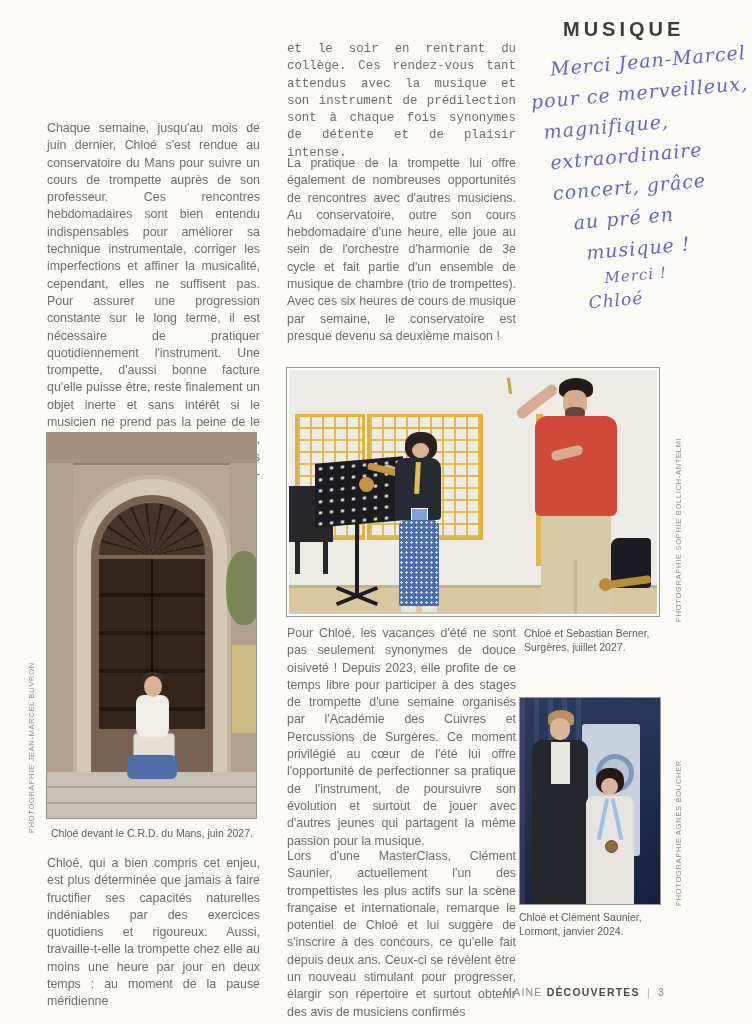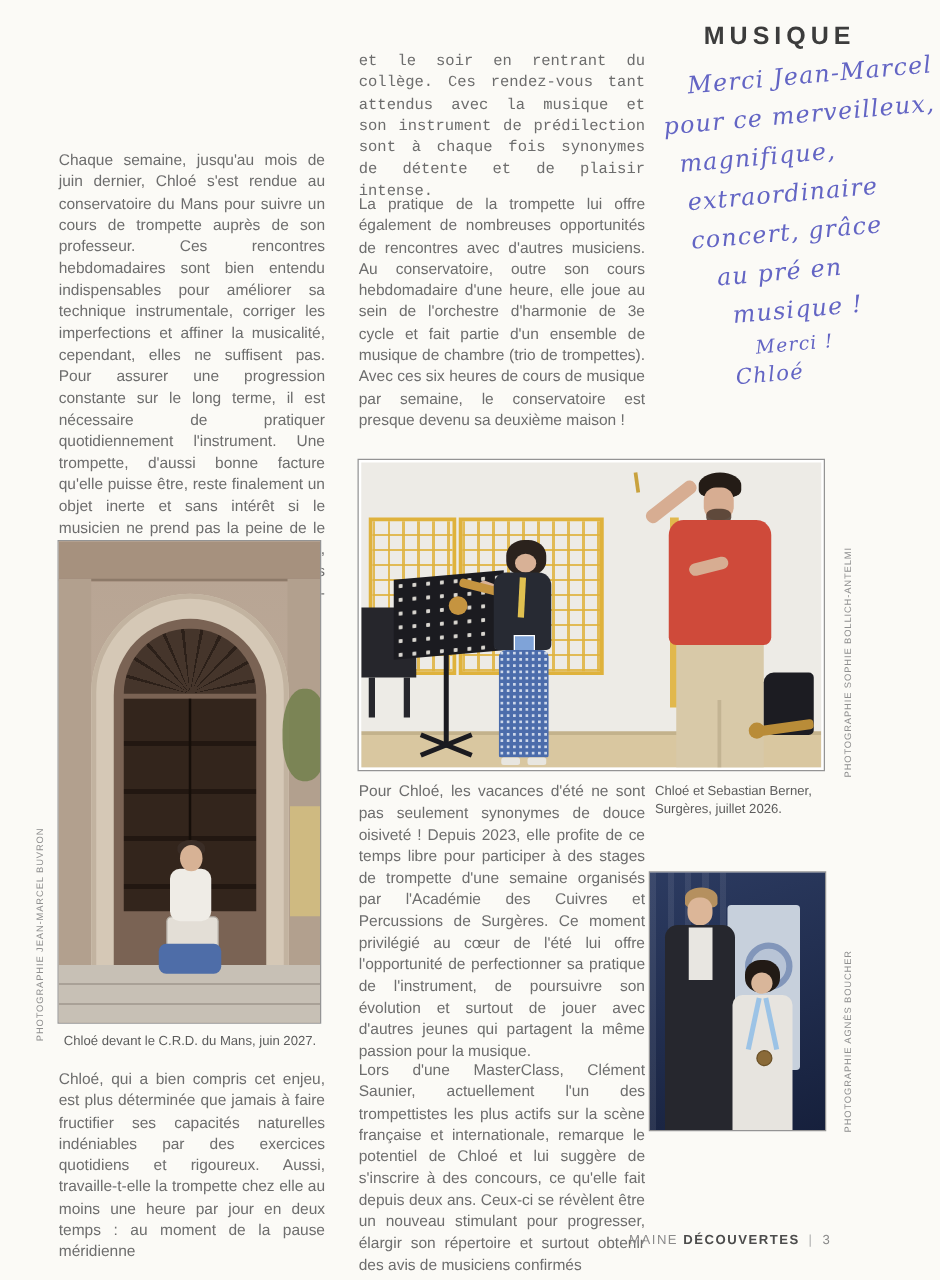--- a/index.html
+++ b/index.html
@@ -231,41 +231,45 @@
       <div class="mc-m-pants"></div>
       <div class="mc-m-pantsplit"></div>
       <div class="mc-bag"></div>
       <div class="mc-trumpet2"></div>
       <div class="mc-trumpet2-bell"></div>
     </div>
   </div>
   <div class="vcredit vc-mc">PHOTOGRAPHIE SOPHIE BOLLICH-ANTELMI</div>
   <div class="caption cap-mc">
     <span>Chloé et Sebastian Berner,</span><br>
-    <span>Surgères, juillet 2026.</span>
+    <span>Surgères, juillet 2027.</span>
   </div>
 
   <div class="photo ph-aw">
     <div class="scene">
       <div class="aw-curtain"></div>
       <div class="aw-banner"></div>
       <div class="aw-emblem"></div>
       <div class="aw-man-suit"></div>
       <div class="aw-man-shirt"></div>
       <div class="aw-man-hair"></div>
       <div class="aw-man-face"></div>
       <div class="aw-chloe-blazer"></div>
       <div class="aw-ribbon-l"></div>
       <div class="aw-ribbon-r"></div>
       <div class="aw-medal"></div>
       <div class="aw-chloe-hair"></div>
       <div class="aw-chloe-face"></div>
     </div>
   </div>
   <div class="vcredit vc-aw">PHOTOGRAPHIE AGNÈS BOUCHER</div>
+  <div class="caption cap-aw">
+    <span>Chloé et Clément Saunier,</span><br>
+    <span>Lormont, janvier 2024.</span>
+  </div>
 
   <div class="footer">
     <span>MAINE</span>
     <span class="bold">DÉCOUVERTES</span>
     <span class="sep">|</span>
     <span>3</span>
   </div>
 
 </div>
 

